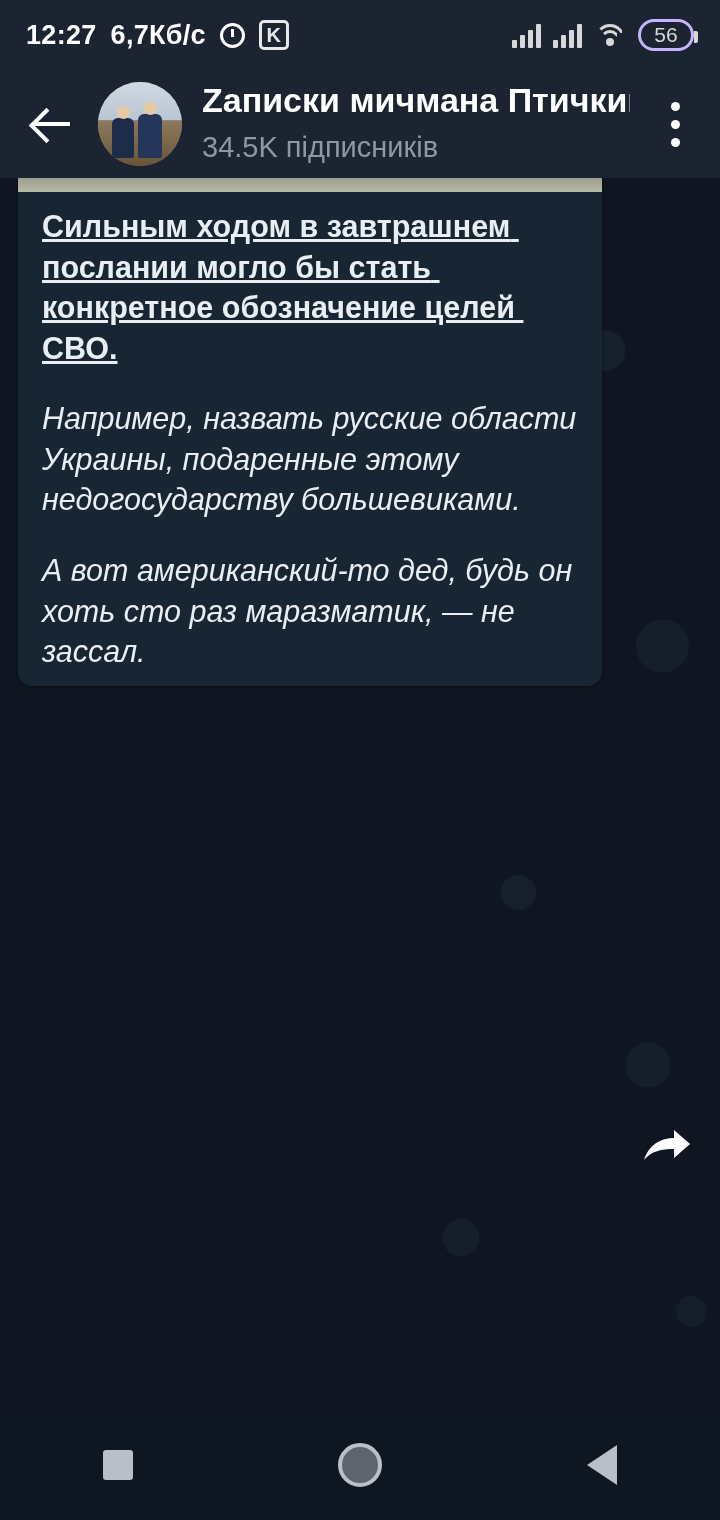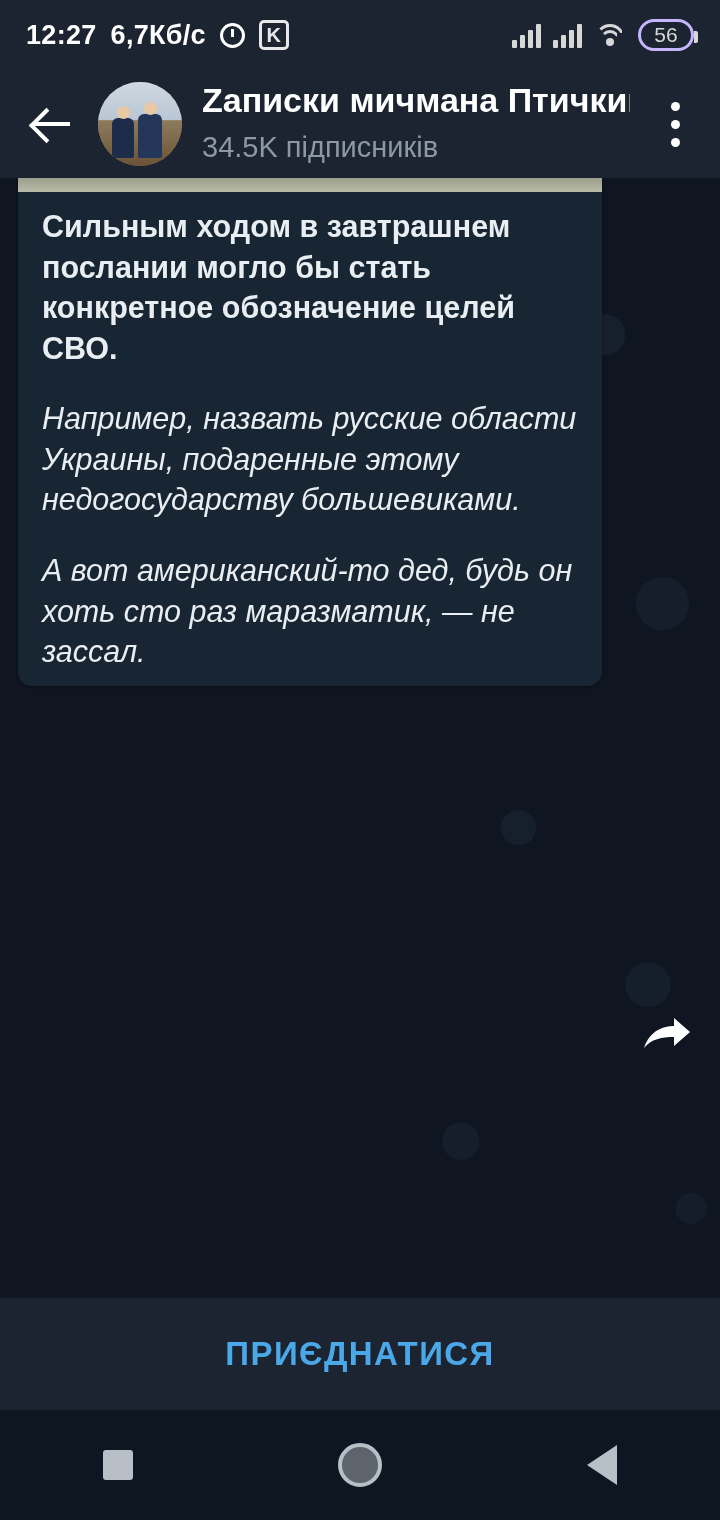--- a/index.html
+++ b/index.html
@@ -266,21 +266,21 @@
     filter: blur(0.4px);
   }
   .msg-text {
     color: #e9eef2;
     font-size: 30.5px;
     line-height: 1.33;
     padding: 14px 24px 0 24px;
     white-space: pre-wrap;
     word-wrap: break-word;
   }
-  .msg-text.bold-block { font-weight: bold; }
+  .msg-text.bold-block { font-weight: bold; text-decoration: underline; }
   .msg-text.italic-block { font-style: italic; }
   .forward-btn {
     position: absolute;
     right: 24px;
     bottom: 232px;
     width: 58px; height: 58px;
     display: flex; align-items: center; justify-content: center;
     cursor: pointer;
   }
   .forward-btn svg { display: block; }
@@ -399,23 +399,20 @@
 
     </div>
 
     <div class="forward-btn">
       <svg width="50" height="42" viewBox="0 0 50 42" aria-hidden="true">
         <path d="M2 32 C8 14, 22 10, 32 10 L32 2 L48 16 L32 30 L32 21 C20 21, 9 23, 2 32 Z" fill="#ffffff"></path>
       </svg>
     </div>
   </div>
 
-  <div class="join-bar">
-    <span class="join-label">ПРИЄДНАТИСЯ</span>
-  </div>
 
   <div class="nav-bar">
     <div class="nav-square"></div>
     <div class="nav-circle"></div>
     <div class="nav-triangle"></div>
   </div>
 
 </div>
 
 </body></html>

